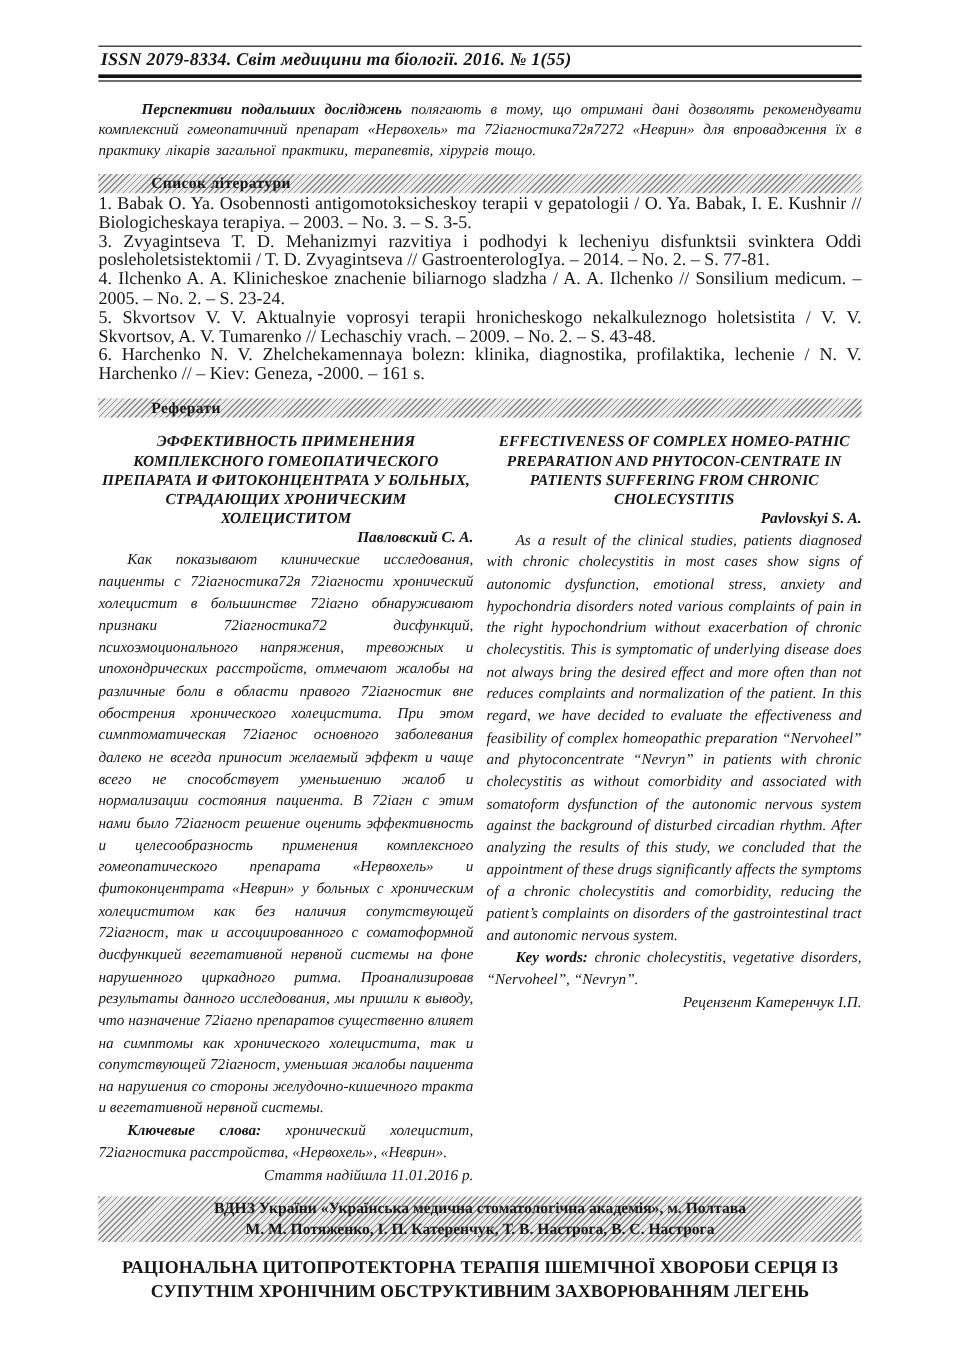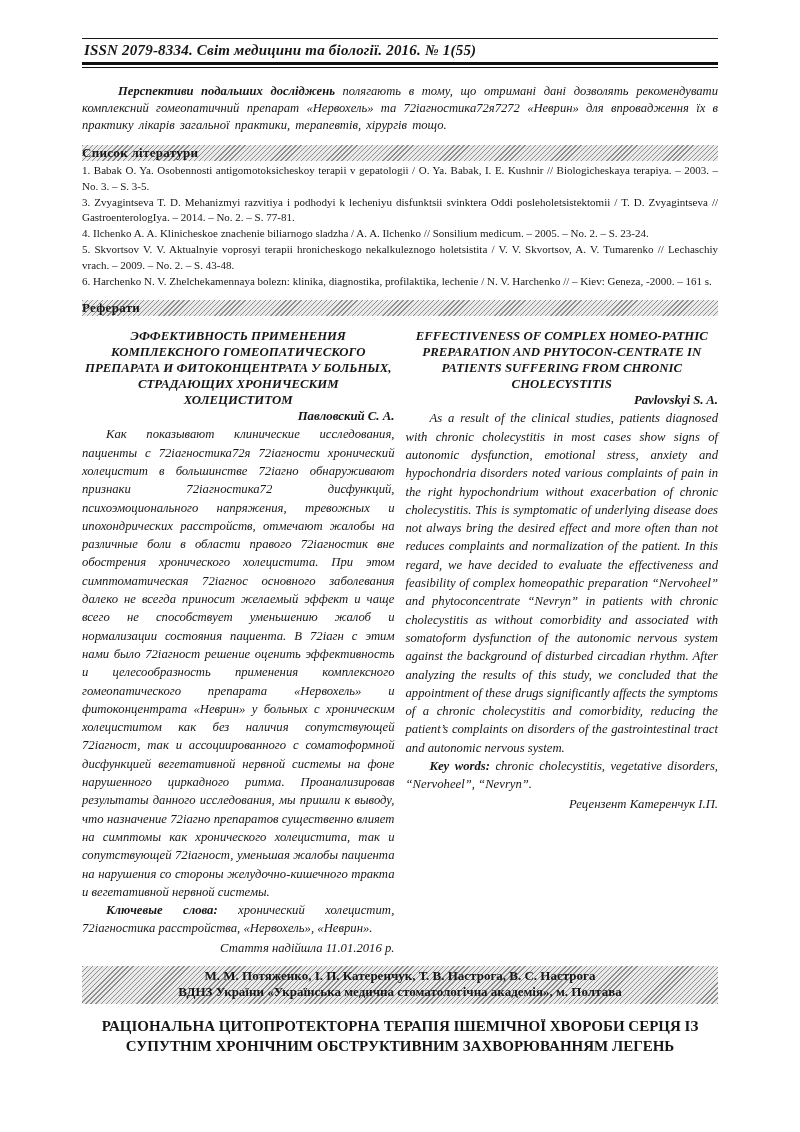--- a/index.html
+++ b/index.html
@@ -12,22 +12,22 @@
   .hr-double .thick{border-top:3px solid #111;}
   .hr-double .thin{border-top:1px solid #111;margin-top:2px;}
 
   p{margin:0;}
   .persp{margin-top:15px;font-size:12.6px;font-style:italic;line-height:17px;
          text-align:justify;text-indent:36px;word-spacing:2px;}
   .persp b{font-weight:bold;}
 
   .hatch{background:repeating-linear-gradient(135deg,#8e8e8e 0,#8e8e8e 1px,#eaeaea 1px,#eaeaea 3.6px);}
   .banner{margin-top:11px;height:16px;line-height:16px;font-size:13px;font-weight:bold;
-          letter-spacing:.3px;}
-  .refs{margin-top:2px;font-size:11px;line-height:15.8px;text-align:justify;}
+          padding-left:44px;letter-spacing:.3px;}
+  .refs{margin-top:2px;font-size:15px;line-height:15.8px;text-align:justify;}
 
   .columns{display:flex;gap:11px;margin-top:12px;}
   .col{flex:1 1 0;min-width:0;font-style:italic;}
   .col-title{font-size:12.8px;font-weight:bold;text-align:center;line-height:16px;margin:0 2px;}
   .col-author{font-size:12.8px;font-weight:bold;text-align:right;line-height:17px;}
   .col-body{font-size:12.7px;line-height:18.3px;text-align:justify;text-indent:24px;}
   .rightline{font-size:12.7px;text-align:right;margin-top:2px;line-height:17px;}
 
   .udc{margin-top:16px;font-size:14px;font-weight:bold;letter-spacing:.2px;}
   .authors-banner{margin-top:9px;padding:2px 0 3px 0;text-align:center;
@@ -72,19 +72,19 @@
       <div class="col-title">EFFECTIVENESS OF COMPLEX HOMEO-PATHIC PREPARATION AND PHYTOCON-CENTRATE IN PATIENTS SUFFERING FROM CHRONIC CHOLECYSTITIS</div>
       <div class="col-author">Pavlovskyi S. A.</div>
       <p class="col-body">As a result of the clinical studies, patients diagnosed with chronic cholecystitis in most cases show signs of autonomic dysfunction, emotional stress, anxiety and hypochondria disorders noted various complaints of pain in the right hypochondrium without exacerbation of chronic cholecystitis. This is symptomatic of underlying disease does not always bring the desired effect and more often than not reduces complaints and normalization of the patient. In this regard, we have decided to evaluate the effectiveness and feasibility of complex homeopathic preparation “Nervoheel” and phytoconcentrate “Nevryn” in patients with chronic cholecystitis as without comorbidity and associated with somatoform dysfunction of the autonomic nervous system against the background of disturbed circadian rhythm. After analyzing the results of this study, we concluded that the appointment of these drugs significantly affects the symptoms of a chronic cholecystitis and comorbidity, reducing the patient’s complaints on disorders of the gastrointestinal tract and autonomic nervous system.</p>
       <p class="col-body"><b>Key words:</b><span> chronic cholecystitis, vegetative disorders, “Nervoheel”, “Nevryn”.</span></p>
       <p class="rightline">Рецензент Катеренчук І.П.</p>
     </div>
   </div>
 
 
   <div class="authors-banner hatch">
+    <div>ВДНЗ України «Українська медична стоматологічна академія», м. Полтава</div>
     <div>М. М. Потяженко, І. П. Катеренчук, Т. В. Настрога, В. С. Настрога</div>
-    <div>ВДНЗ України «Українська медична стоматологічна академія», м. Полтава</div>
   </div>
 
   <h1 class="art-title">РАЦІОНАЛЬНА ЦИТОПРОТЕКТОРНА ТЕРАПІЯ ІШЕМІЧНОЇ ХВОРОБИ СЕРЦЯ ІЗ СУПУТНІМ ХРОНІЧНИМ ОБСТРУКТИВНИМ ЗАХВОРЮВАННЯМ ЛЕГЕНЬ</h1>
 
 </div>
 
 </body></html>

